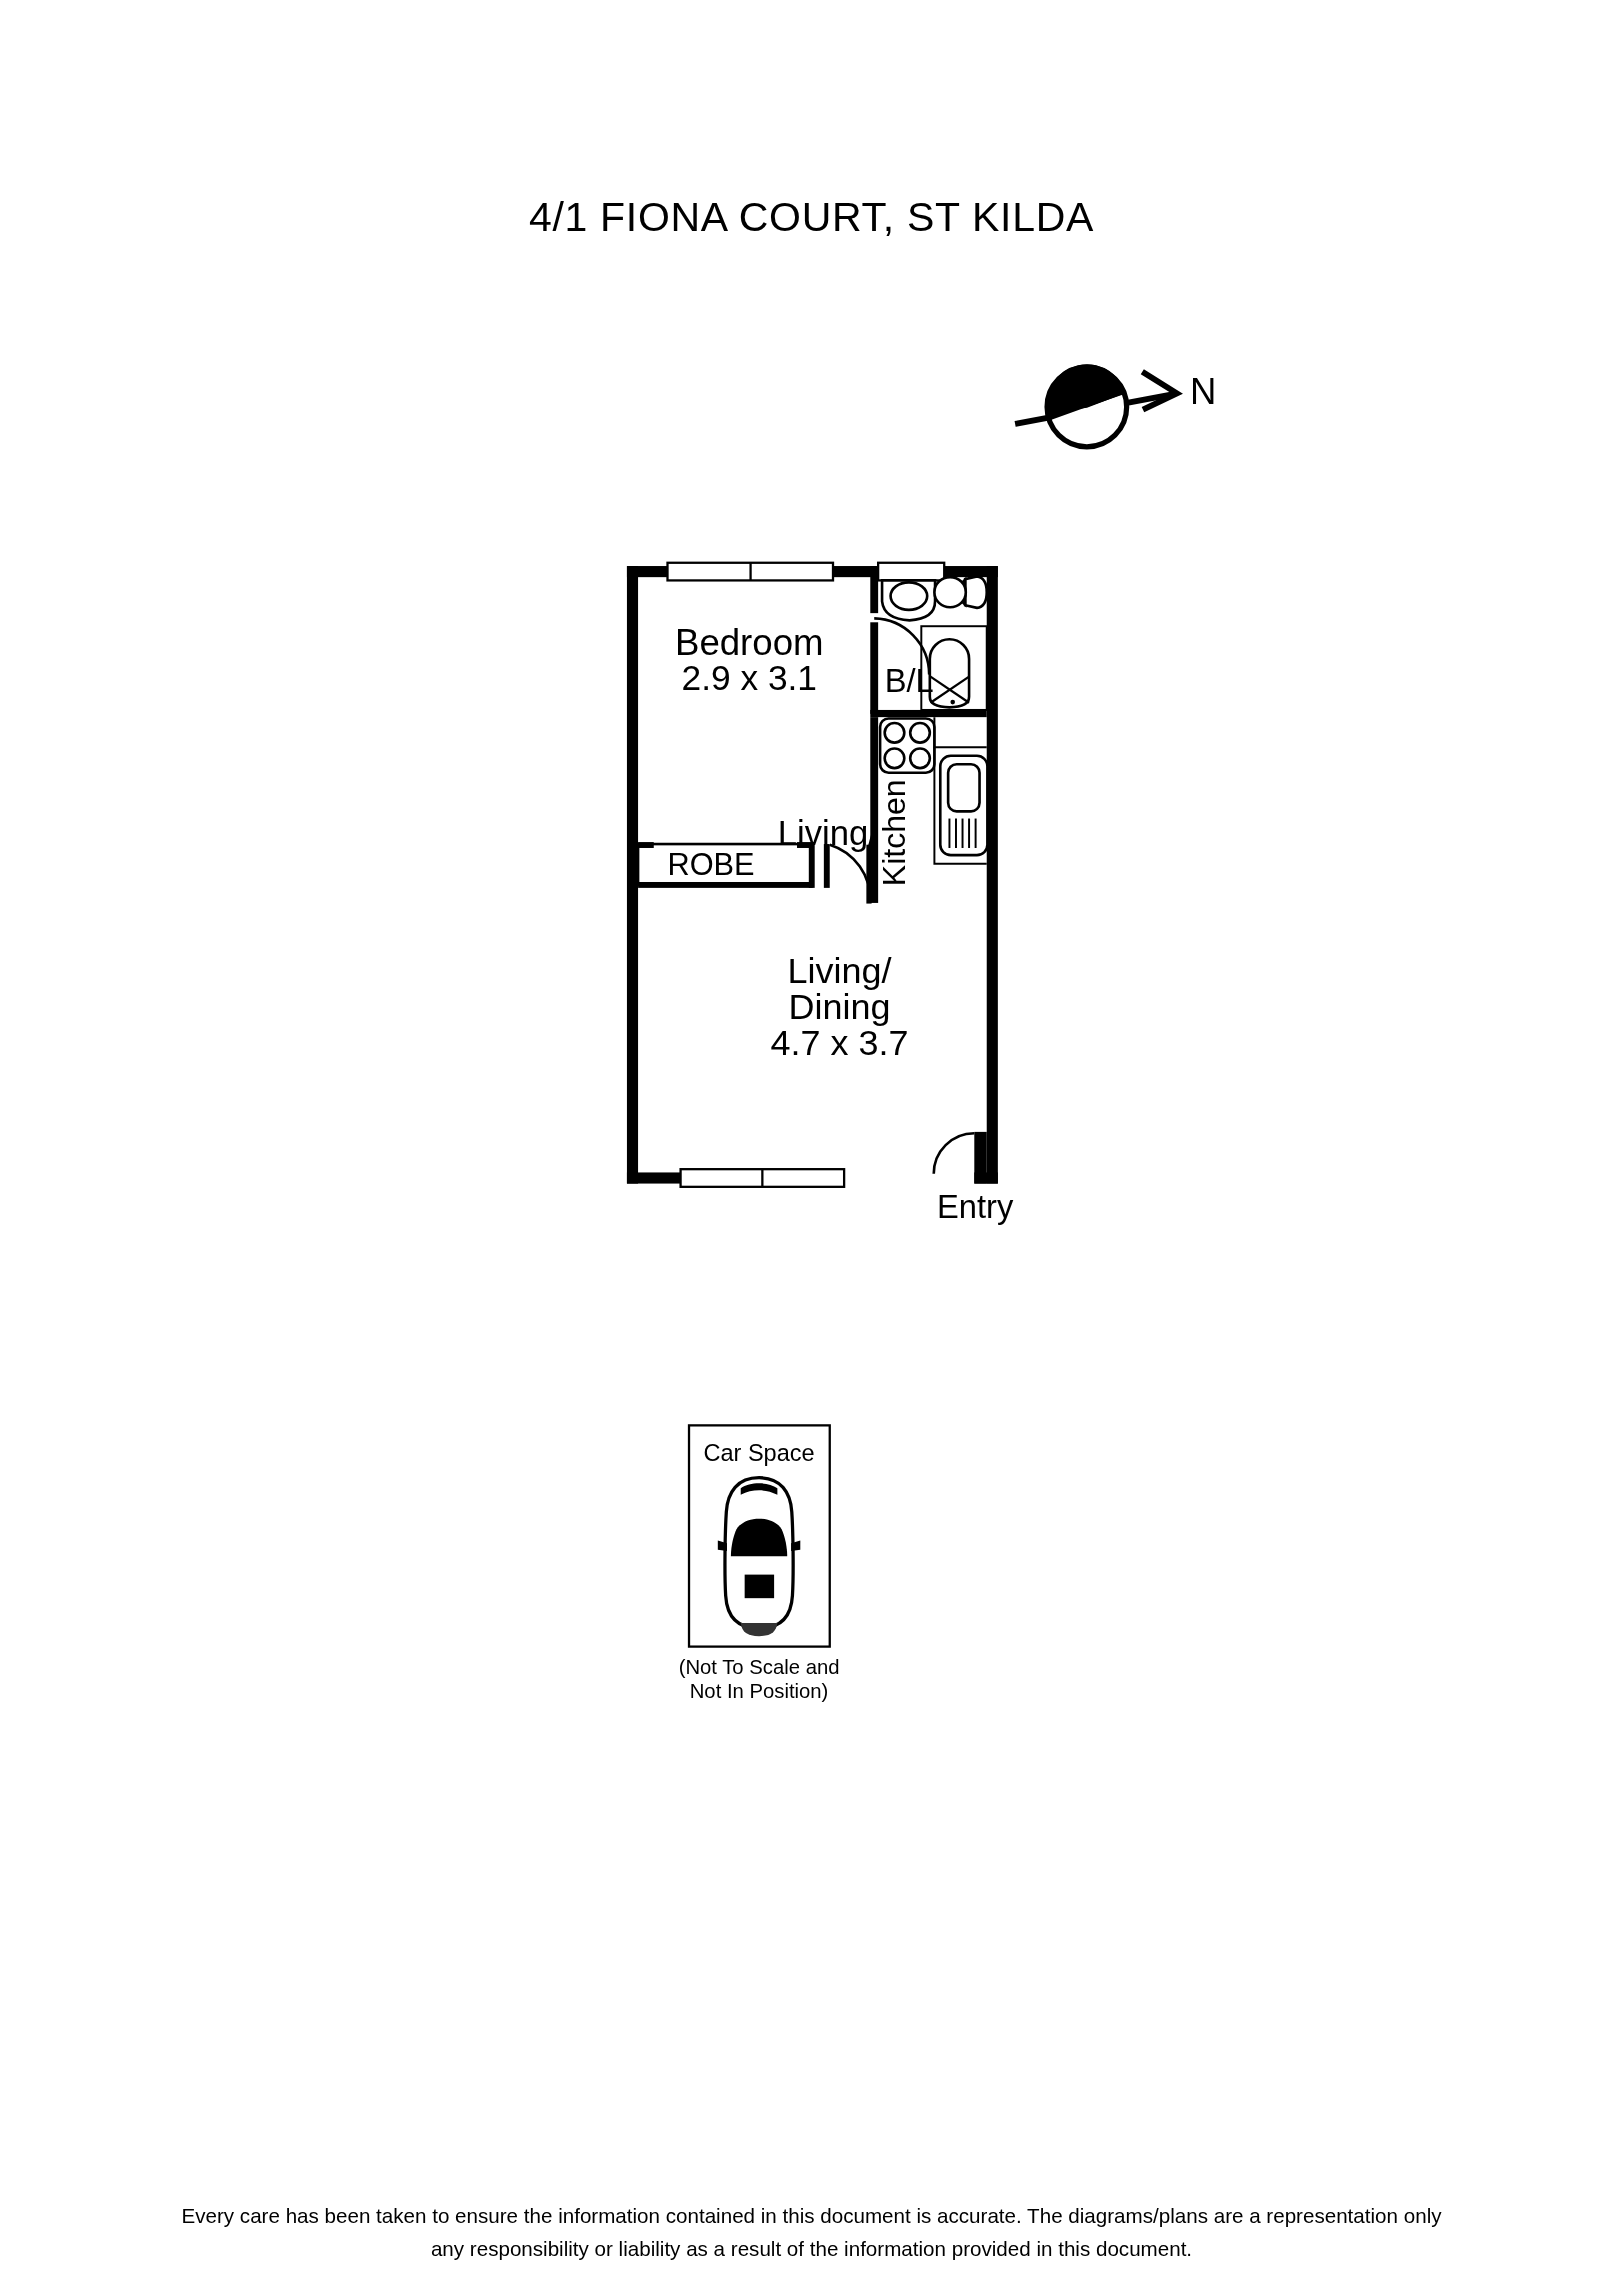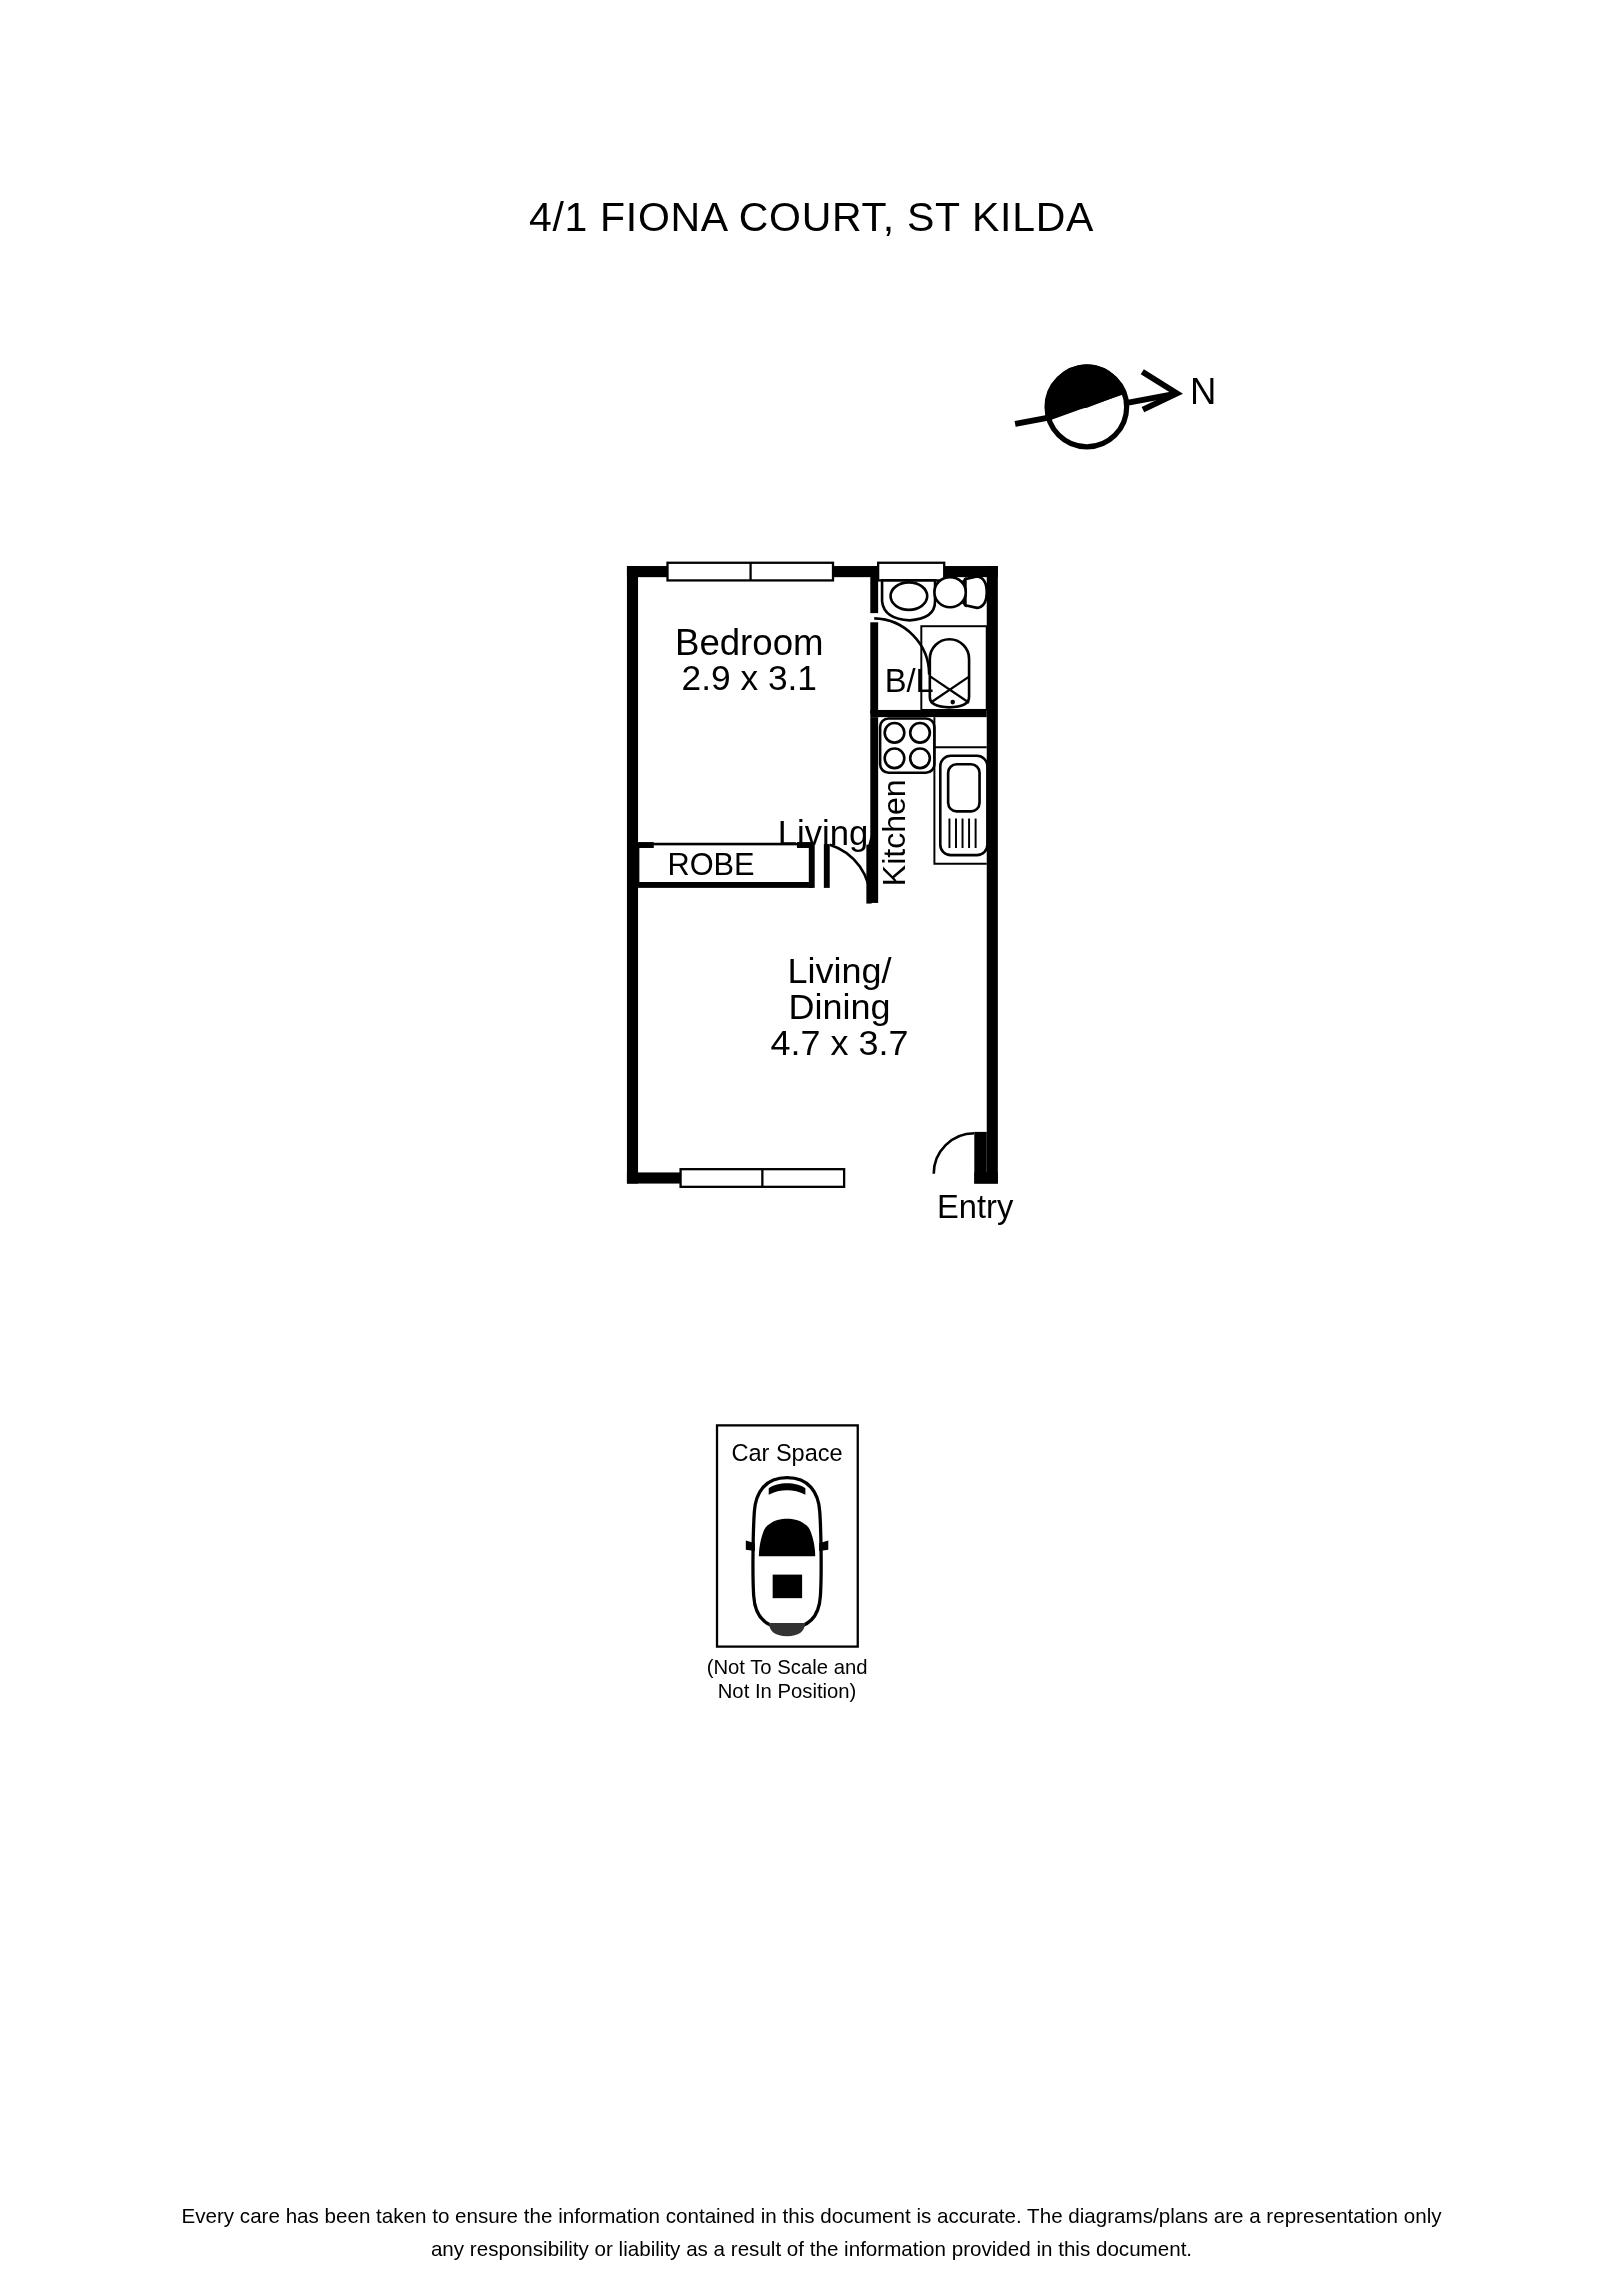--- a/index.html
+++ b/index.html
@@ -41,21 +41,21 @@
   }
   .plan-wrap {
     position: absolute;
     left: 589px;
     top: 537px;
     width: 471px;
     height: 707px;
   }
   .carspace-wrap {
     position: absolute;
-    left: 700px;
+    left: 672px;
     top: 1420px;
     width: 216px;
     height: 321px;
     text-decoration: underline;
   }
   .footer {
     position: absolute;
     left: 0;
     top: 2199px;
     width: 1623px;

